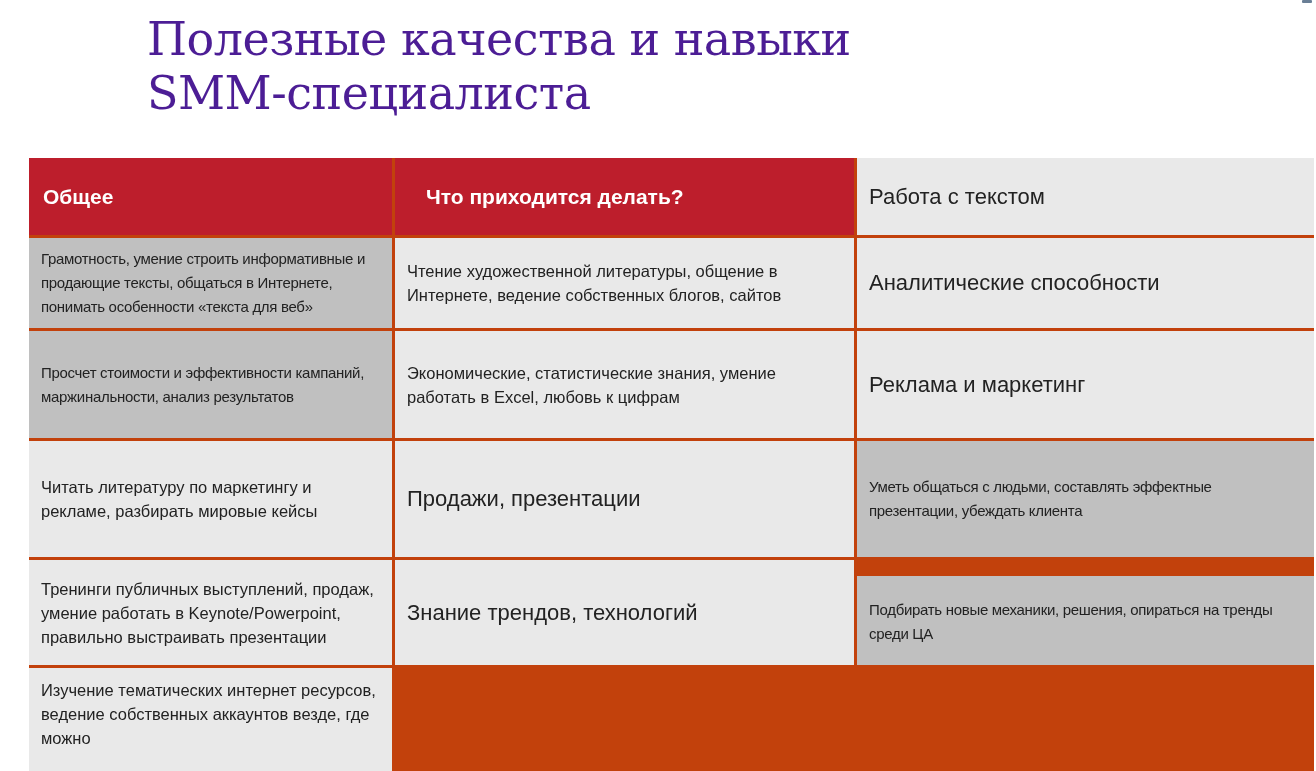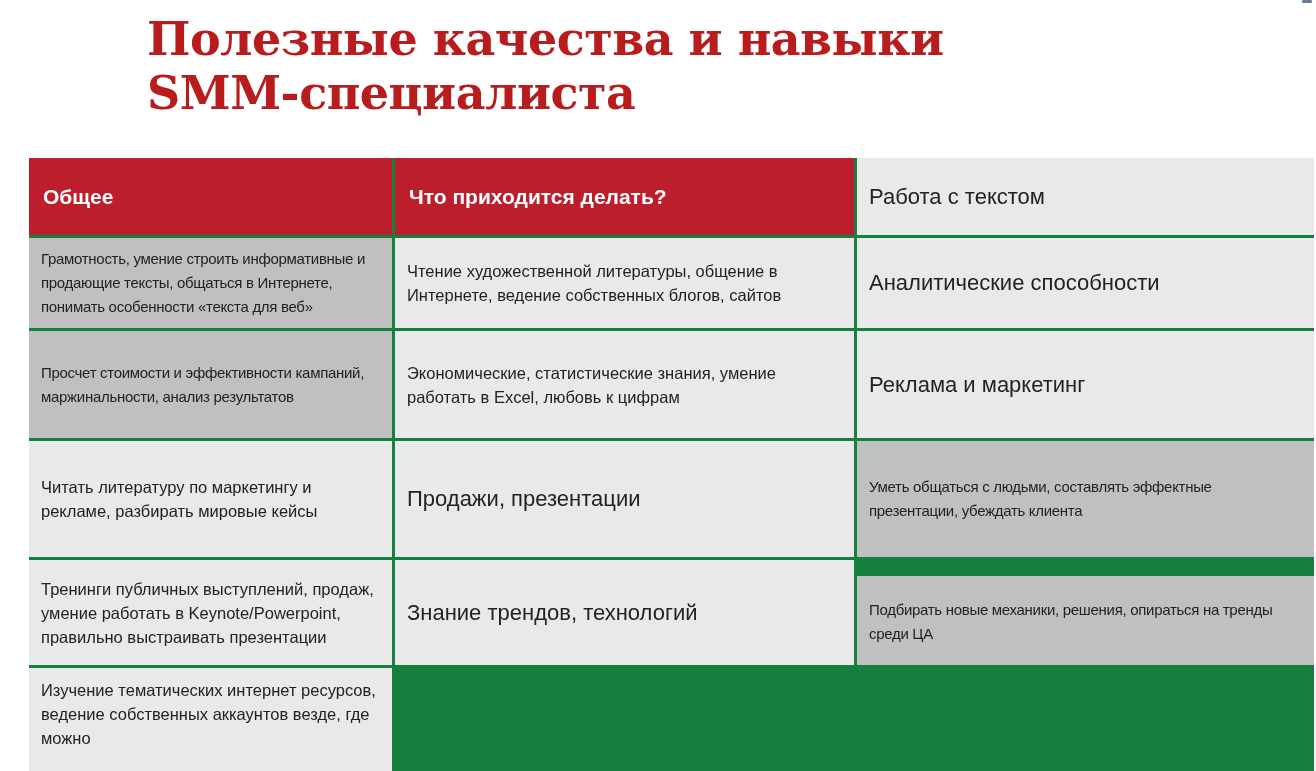--- a/index.html
+++ b/index.html
@@ -13,24 +13,24 @@
       position: relative;
       overflow: hidden;
       font-family: "Liberation Sans", "DejaVu Sans", sans-serif;
     }
     .title {
       position: absolute;
       left: 147px;
       top: 12px;
       margin: 0;
       font-family: "DejaVu Serif", "Liberation Serif", serif;
-      font-weight: bold;
+      font-weight: normal;
       font-size: 46px;
       line-height: 54px;
-      color: #b91c1c;
+      color: #4c1d95;
       letter-spacing: -0.5px;
     }
     .title span { display: block; }
     .corner-mark {
       position: absolute;
       right: 4px;
       top: 0;
       width: 10px;
       height: 3px;
       background: #6a7f96;
@@ -39,33 +39,33 @@
     .tbl {
       position: absolute;
       left: 29px;
       top: 158px;
       width: 1285px;
       display: grid;
       grid-template-columns: 363px 459px 457px;
       grid-template-rows: 77px 90px 107px 116px 105px 103px;
       column-gap: 3px;
       row-gap: 3px;
-      background: #15803d;
+      background: #c2410c;
     }
     .th {
       background: #bd1e2c;
       color: #ffffff;
       font-weight: bold;
       font-size: 21px;
       line-height: 29px;
       padding: 0 14px;
       display: flex;
       align-items: center;
     }
-    .th.c2 { padding-left: 14px; text-align: center; }
+    .th.c2 { padding-left: 31px; text-align: center; }
     .td {
       display: flex;
       align-items: center;
       color: #222222;
       box-sizing: border-box;
     }
     .td.c1 {
       background: #e9e9e9;
       font-size: 22px;
       line-height: 28px;

